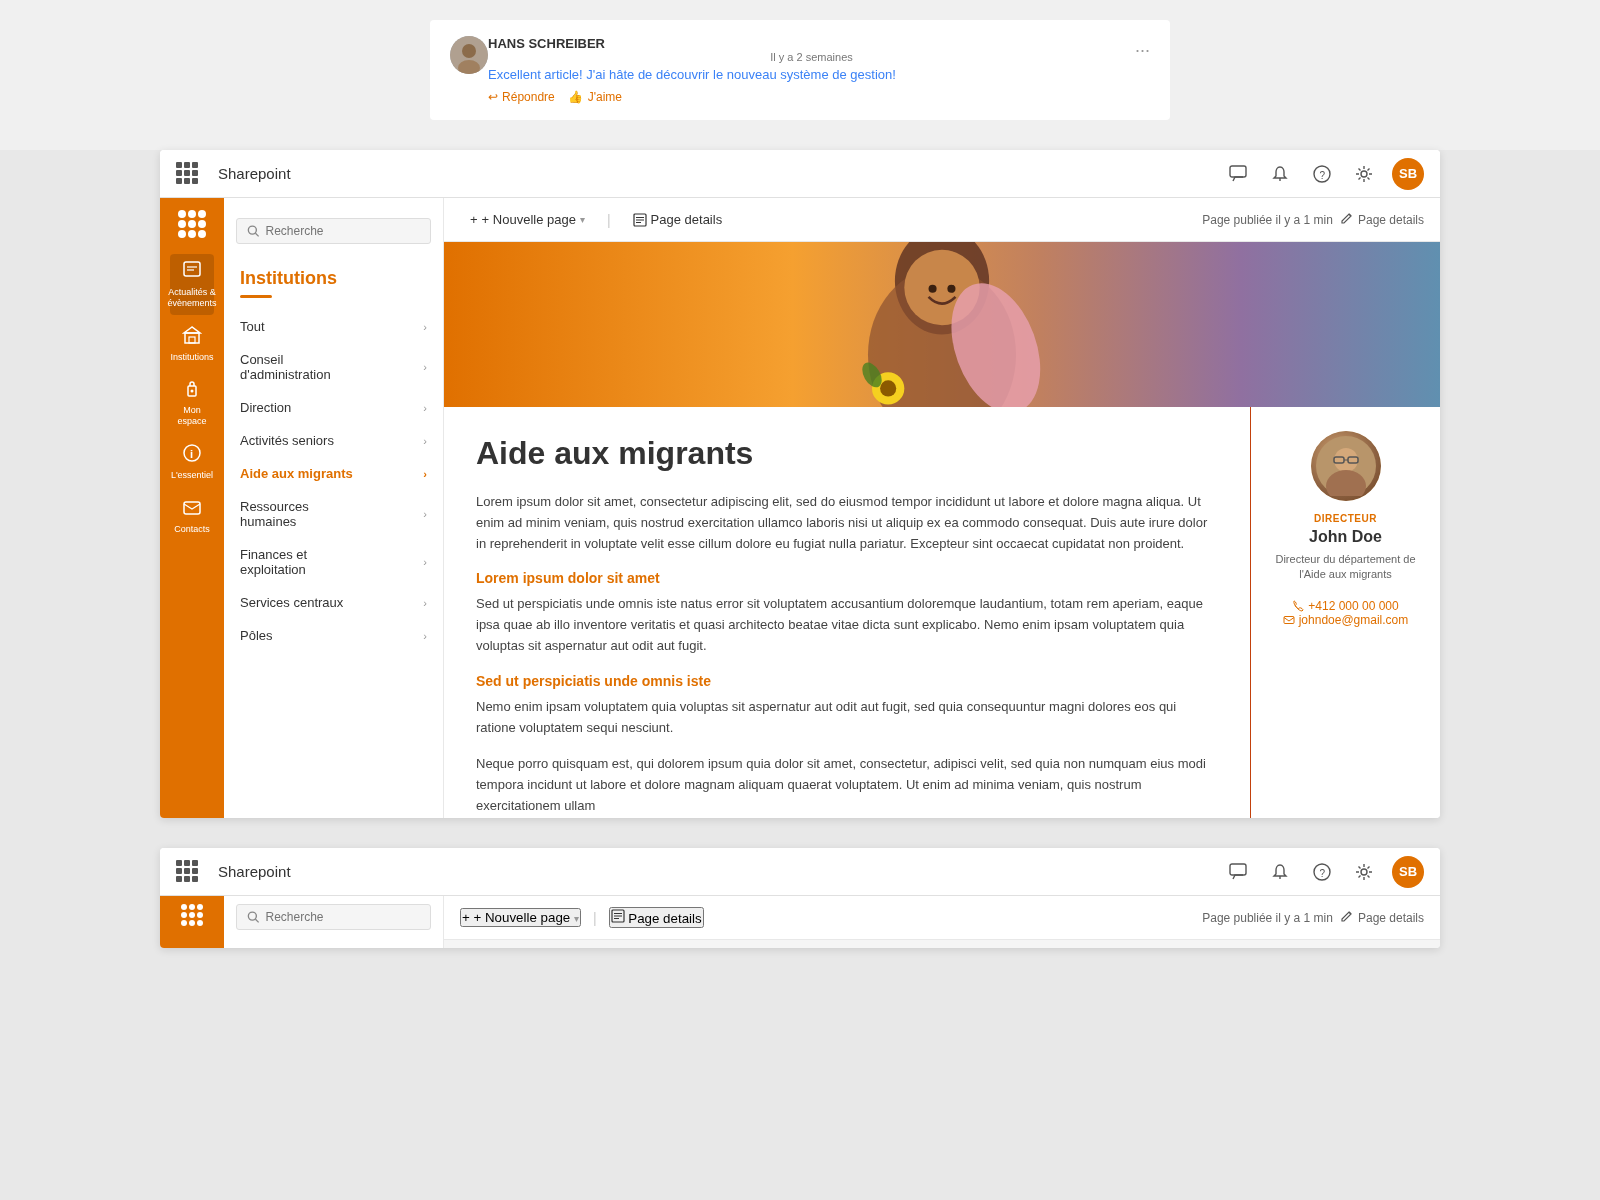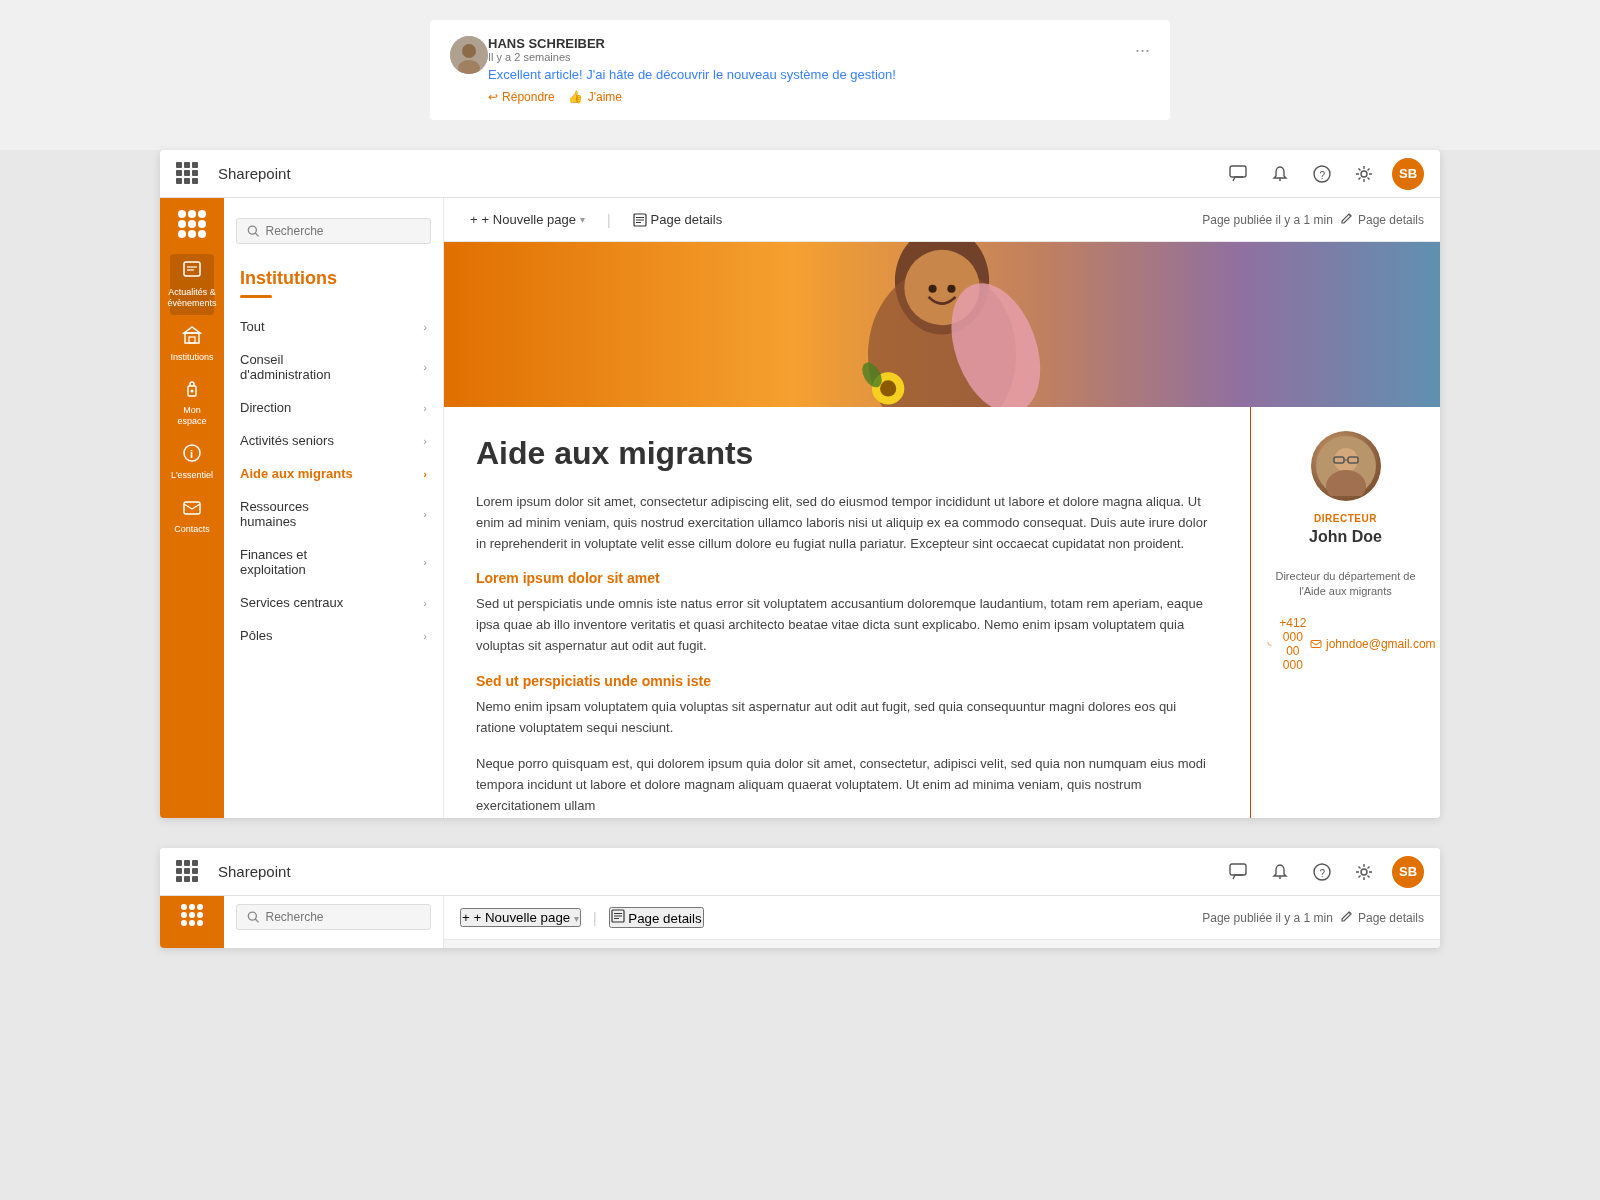--- a/index.html
+++ b/index.html
@@ -30,21 +30,21 @@
       border-radius: 50%;
       background: #aaa;
       flex-shrink: 0;
       overflow: hidden;
       display: flex; align-items: center; justify-content: center;
       font-size: 16px;
       color: #fff;
     }
     .comment-body { flex: 1; }
     .comment-author-name { font-weight: 700; font-size: 13px; }
-    .comment-time { font-size: 11px; color: #777; margin-bottom: 4px; }
+    .comment-time { font-size: 11px; color: #777; margin-bottom: 4px; text-align: center; }
     .comment-text { font-size: 13px; color: #3b82f6; margin-bottom: 8px; }
     .comment-actions { display: flex; gap: 14px; font-size: 12px; color: #e07000; }
     .comment-actions span { cursor: pointer; display: flex; align-items: center; gap: 4px; }
     .comment-more { margin-left: auto; color: #999; font-size: 18px; cursor: pointer; }
 
     
     .sp-window {
       background: #fff;
       margin: 0 160px 30px 160px;
       border-radius: 4px;
@@ -292,30 +292,30 @@
       font-size: 10px;
       font-weight: 700;
       color: #e07000;
       letter-spacing: 0.05em;
       margin-bottom: 4px;
     }
     .sp-info-name {
       font-size: 16px;
       font-weight: 700;
       color: #333;
-      margin-bottom: 23px;
+      margin-bottom: 6px;
     }
     .sp-info-desc {
       font-size: 11px;
       color: #666;
       line-height: 1.4;
       margin-bottom: 16px;
     }
     .sp-info-contact {
-      display: flex; flex-direction: row; gap: 0;
+      display: flex; flex-direction: column; gap: 0; justify-content: center;
     }
     .sp-info-contact a {
       font-size: 12px;
       color: #e07000;
       text-decoration: none;
       display: flex; align-items: center; justify-content: center; gap: 4px;
     }
 
     
     .sp-window-bottom {

